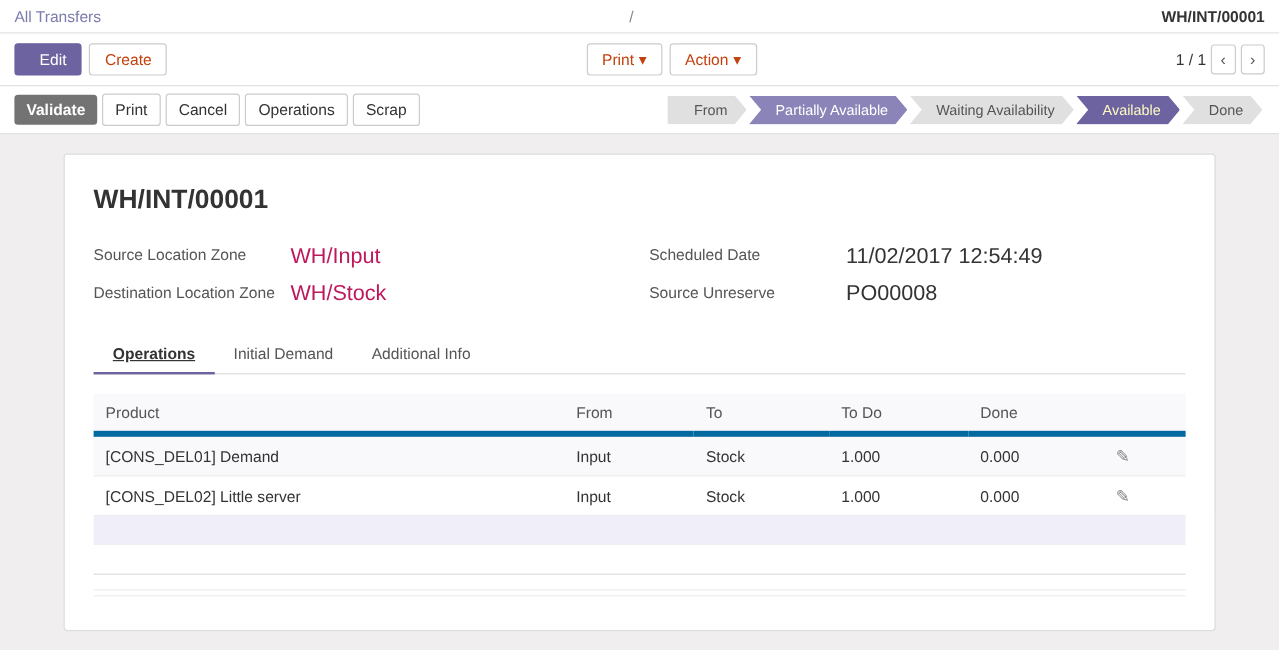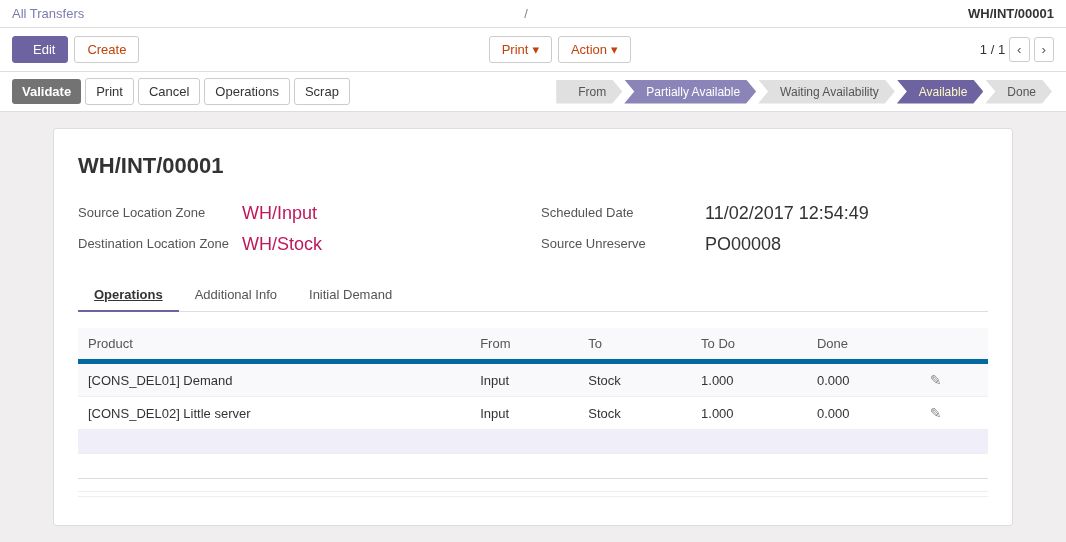--- a/index.html
+++ b/index.html
@@ -299,22 +299,22 @@
         </div>
         <div class="field-row">
           <span class="field-label">Source Unreserve</span>
           <span class="field-value-plain">PO00008</span>
         </div>
       </div>
     </div>
 
     <div class="tabs" id="tabs-container">
         <div class="tab active">Operations</div>
+        <div class="tab">Initial Demand</div>
         <div class="tab">Additional Info</div>
-        <div class="tab">Initial Demand</div>
       </div>
 
     <table class="data-table" id="data-table">
     <thead>
           <tr>
             <th>Product</th>
             <th>From</th>
             <th>To</th>
             <th>To Do</th>
             <th>Done</th>

